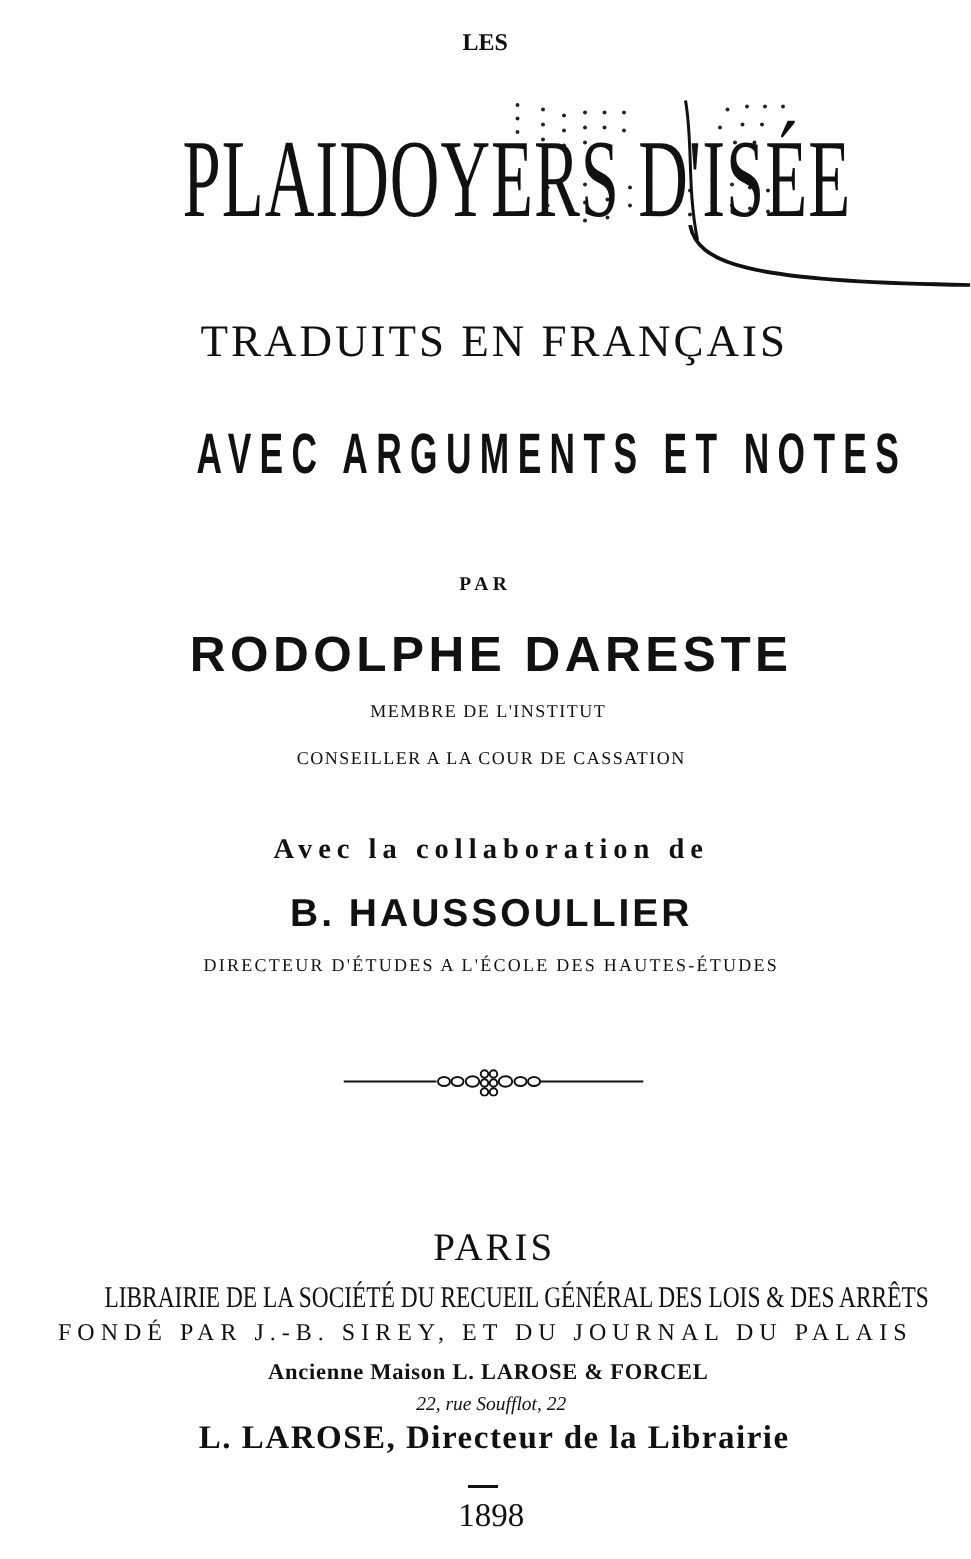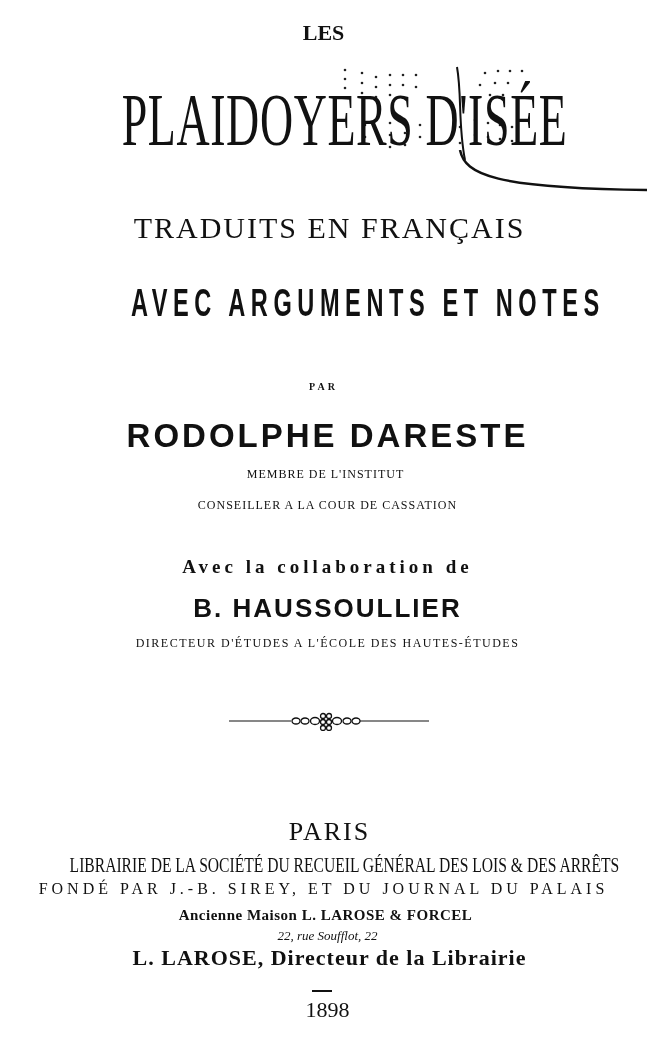--- a/index.html
+++ b/index.html
@@ -2,25 +2,25 @@
 <html><head>
 <meta charset="utf-8">
 <style>
   html, body { margin: 0; padding: 0; background: #ffffff; }
   body { width: 647px; height: 1039px; position: relative; overflow: hidden; color: #111; }
   .line { position: absolute; left: 0; width: 647px; text-align: center; white-space: nowrap; }
   .serif { font-family: "Liberation Serif", "DejaVu Serif", serif; }
   .sans { font-family: "Liberation Sans", "DejaVu Sans", sans-serif; }
   .cond { font-family: "Liberation Sans", "DejaVu Sans", sans-serif; }
 
-  #les { top: 20px; font-size: 22px; font-weight: bold; }
+  #les { top: 20px; font-size: 16px; font-weight: bold; }
   #title { top: 78px; font-size: 74px; letter-spacing: 1px; transform: scaleX(0.62); transform-origin: center; left: -2px; width: 651px; }
   #translated { top: 211px; font-size: 30px; letter-spacing: 2px; left: 6px; }
   #args { top: 282px; font-size: 38px; font-weight: bold; letter-spacing: 9px; transform: scaleX(0.62); left: 8px; }
-  #par { top: 381px; font-size: 10px; font-weight: bold; letter-spacing: 3px; }
+  #par { top: 381px; font-size: 13px; font-weight: bold; letter-spacing: 3px; }
   #author { top: 417px; font-size: 33px; font-weight: bold; letter-spacing: 3px; left: 4px; }
   #member { top: 467px; font-size: 12px; letter-spacing: 1px; left: 2px; }
   #councillor { top: 498px; font-size: 12px; letter-spacing: 1px; left: 4px; }
   #collab { top: 556px; font-size: 19px; font-weight: bold; letter-spacing: 4px; left: 4px; }
   #collaborator { top: 593px; font-size: 26px; font-weight: bold; letter-spacing: 2px; left: 4px; }
   #director { top: 636px; font-size: 12px; letter-spacing: 1.5px; left: 4px; }
 
   #ornament { position: absolute; top: 711px; left: 229px; width: 200px; height: 20px; }
 
   #paris { top: 817px; font-size: 26px; letter-spacing: 2px; left: 6px; }

